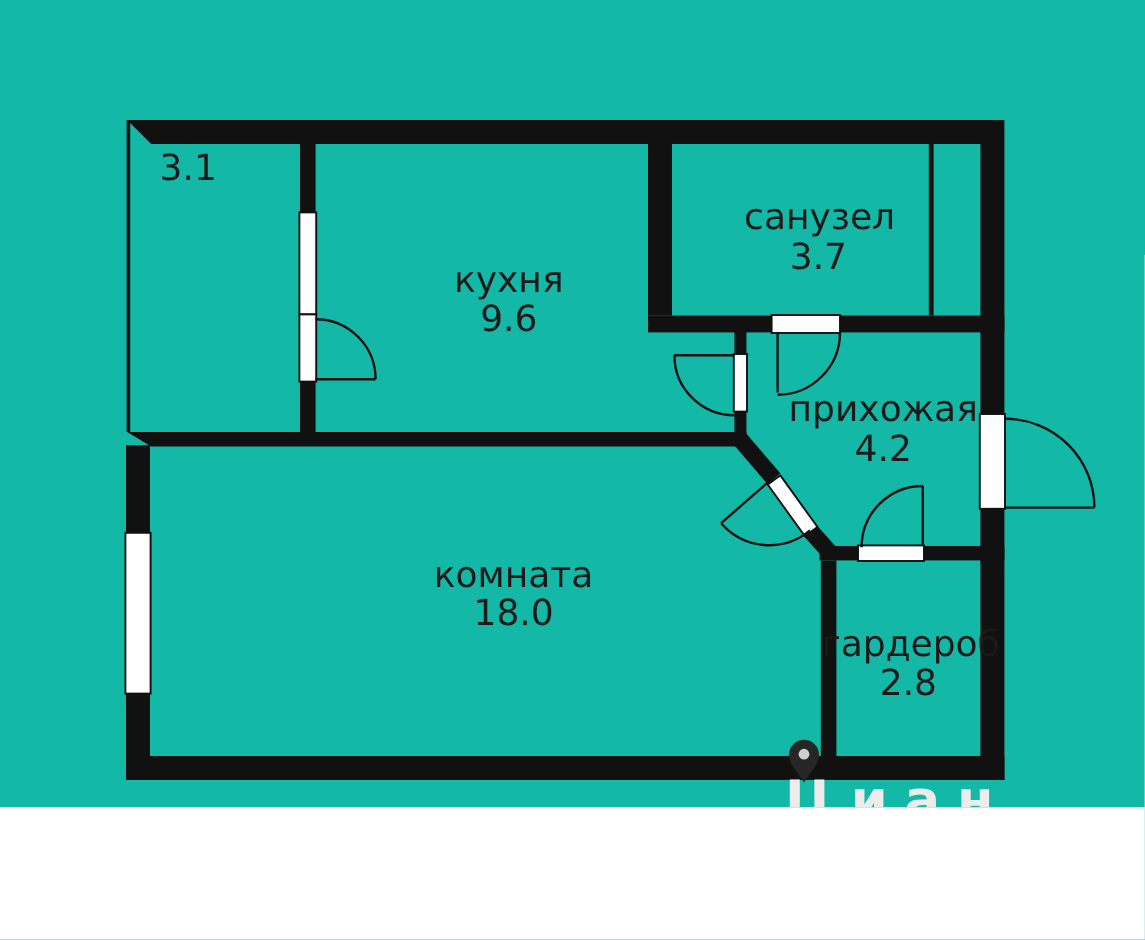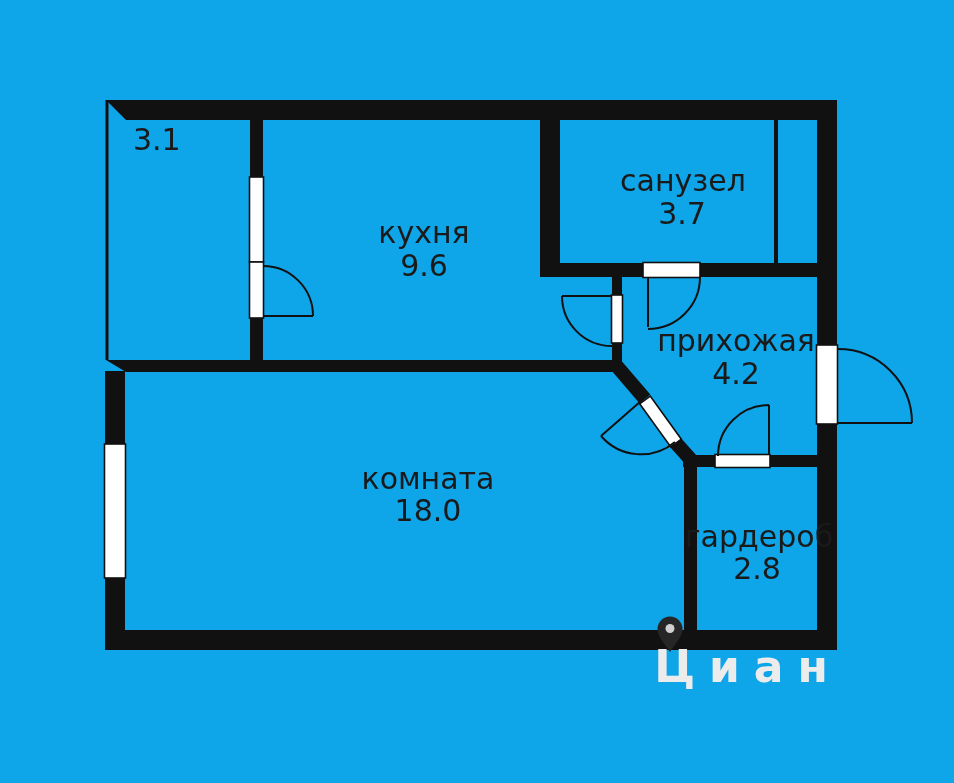--- a/index.html
+++ b/index.html
@@ -3,22 +3,22 @@
 <meta charset="utf-8">
 <style>
   html, body {
     margin: 0;
     padding: 0;
     background: #ffffff;
   }
   .canvas {
     position: relative;
     width: 954px;
-    height: 783px;
-    background: #0ea5e9;
+    height: 673px;
+    background: #14b8a6;
     overflow: hidden;
     font-family: "DejaVu Sans", "Liberation Sans", sans-serif;
   }
   svg { display: block; }
   .room-label {
     font-family: "DejaVu Sans", "Liberation Sans", sans-serif;
     font-size: 30px;
   }
   .wm-text {
     font-family: "DejaVu Sans", "Liberation Sans", sans-serif;

